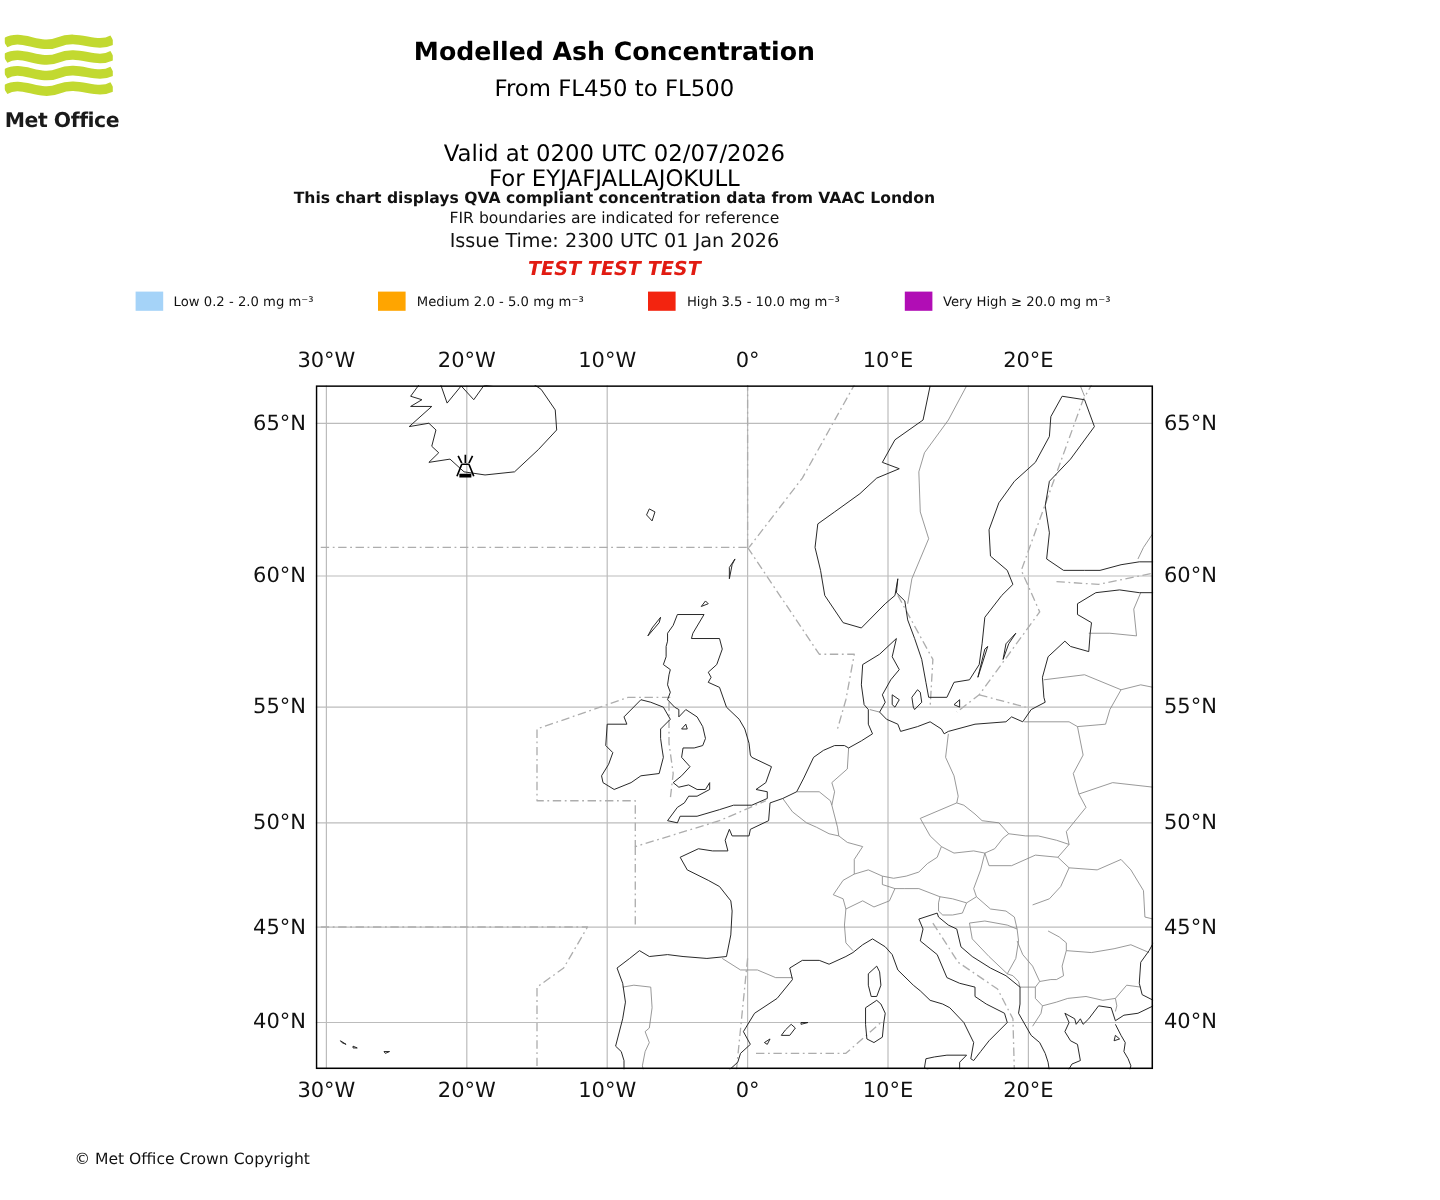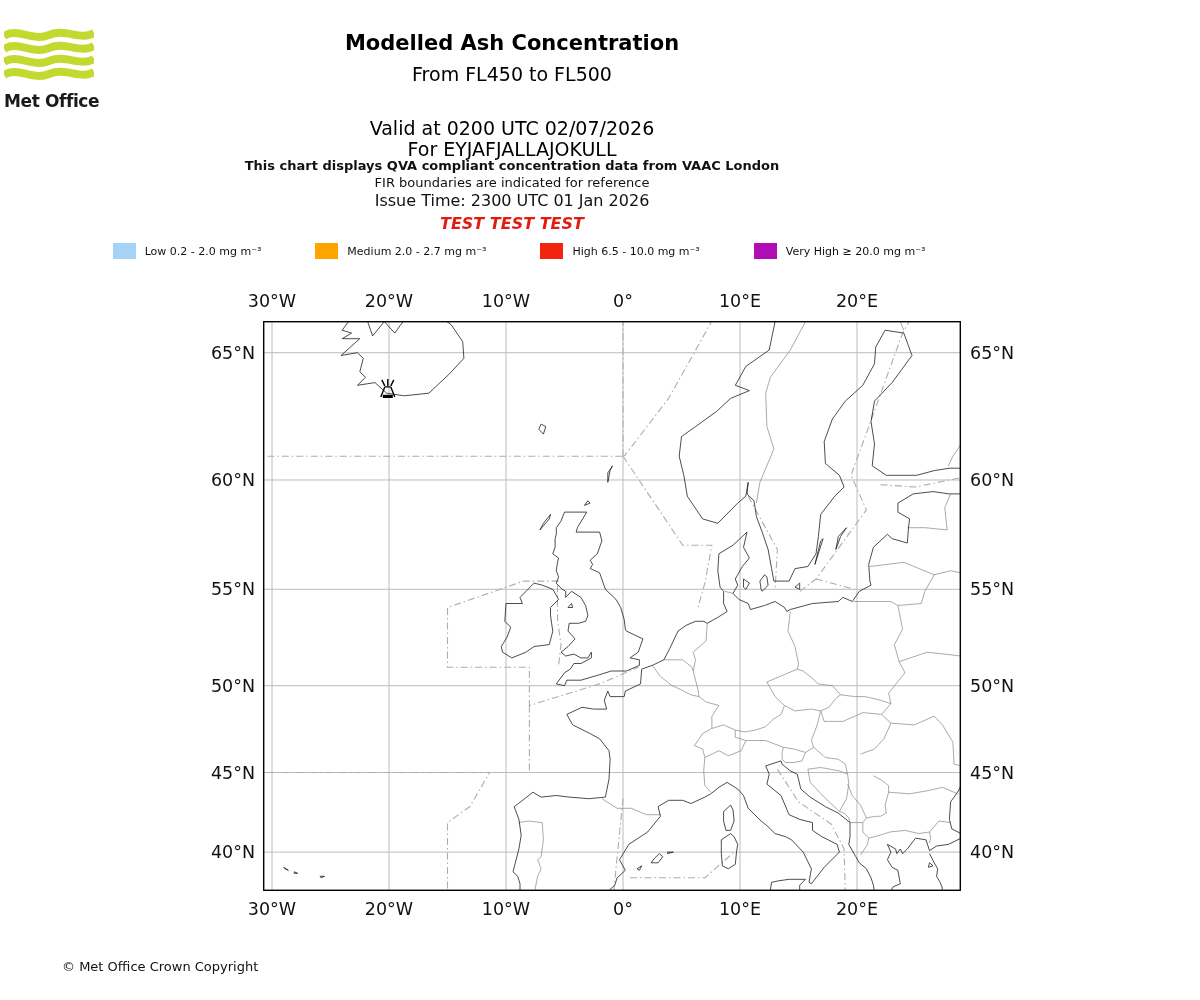--- a/index.html
+++ b/index.html
@@ -53,25 +53,25 @@
 
 <div id="test-banner" class="ctr" style="color: rgb(225, 27, 18);">TEST TEST TEST</div>
 
 <div id="legend">
     <div class="legend-item">
       <span class="swatch" style="background: rgb(165, 211, 248);"></span>
       <span>Low 0.2 - 2.0 mg m⁻³</span>
     </div>
     <div class="legend-item">
       <span class="swatch" style="background: rgb(255, 165, 0);"></span>
-      <span>Medium 2.0 - 2.7 mg m⁻³</span>
+      <span>Medium 2.0 - 5.0 mg m⁻³</span>
     </div>
     <div class="legend-item">
       <span class="swatch" style="background: rgb(243, 36, 15);"></span>
-      <span>High 6.5 - 10.0 mg m⁻³</span>
+      <span>High 3.5 - 10.0 mg m⁻³</span>
     </div>
     <div class="legend-item">
       <span class="swatch" style="background: rgb(177, 13, 181);"></span>
       <span>Very High ≥ 20.0 mg m⁻³</span>
     </div>
   </div>
 
 <div id="map-wrap">
   <svg id="map-svg" width="698" height="570" viewBox="0 0 698 570">
       <line x1="9" y1="0" x2="9" y2="570" stroke="#bcbcbc" stroke-width="1"></line>

